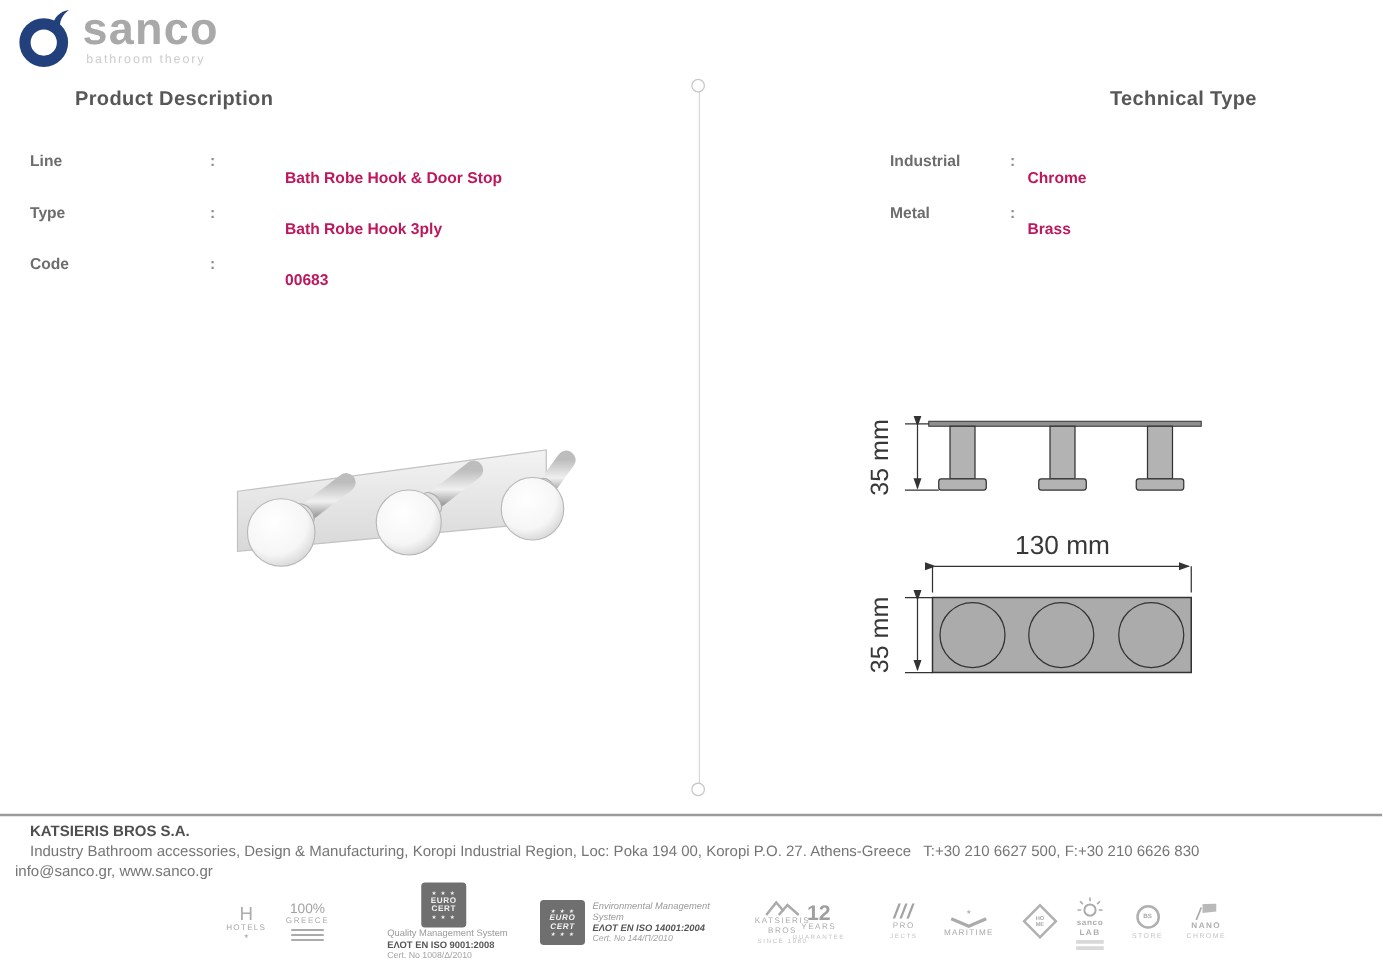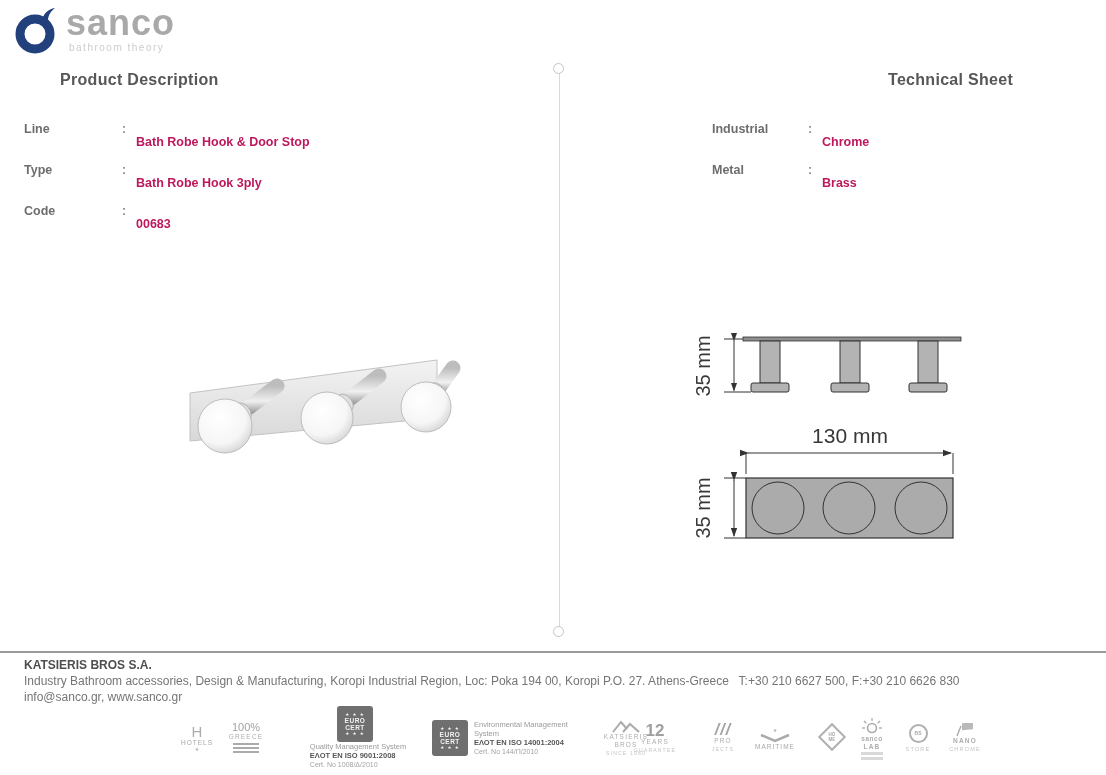--- a/index.html
+++ b/index.html
@@ -15,51 +15,51 @@
   
   .heading{position:absolute;font-size:16px;font-weight:700;color:#575757;letter-spacing:.3px;}
   .heading-left{left:60px;top:71px;}
   .heading-right{left:888px;top:71px;}
 
   
   .fields{position:absolute;top:121px;}
   .fields-left{left:24px;}
   .fields-right{left:712px;}
   .field-row{display:flex;font-size:12.5px;font-weight:700;line-height:16px;margin-bottom:12px;}
-  .fields-left .field-row{margin-bottom:12px;}
+  .fields-left .field-row{margin-bottom:12px;gap:46px;}
   .field-label{width:98px;color:#6d6d6d;}
   .fields-right .field-label{width:96px;}
   .field-sep{width:14px;color:#8e8e8e;}
   .field-value{color:#be185d;margin-top:13px;}
 
   
   .divider-v{position:absolute;left:559px;top:69px;width:1px;height:562px;background:#d9d9d9;}
   .divider-dot{position:absolute;left:553px;width:11px;height:11px;border:1.5px solid #c6c6c6;
                border-radius:50%;background:#ffffff;box-sizing:border-box;}
   .dot-top{top:63px;}
   .dot-bottom{top:626px;}
 
   
   .photo-wrap{position:absolute;left:165px;top:352px;}
   .tech-wrap{position:absolute;left:688px;top:313px;}
 
   
   .footer-rule{position:absolute;left:0;top:651px;width:1106px;height:2px;background:#9b9b9b;}
   .footer-company{position:absolute;left:24px;top:658px;font-size:12px;font-weight:700;color:#4f4f4f;}
   .footer-address{position:absolute;left:24px;top:674px;font-size:12px;color:#757575;white-space:pre-wrap;}
-  .footer-contact{position:absolute;left:24px;top:690px;font-size:12px;color:#757575;}
+  .footer-contact{position:absolute;left:12px;top:690px;font-size:12px;color:#757575;}
 
   
   .badges{position:absolute;left:168px;top:706px;width:860px;height:64px;color:#a8a8a8;}
   .badge{position:absolute;top:0;height:64px;display:flex;flex-direction:column;align-items:center;
          justify-content:center;text-align:center;}
   .b-hotels{left:7px;width:44px;}
   .b-greece{left:54px;width:48px;}
   .b-cert1{left:112px;width:150px;flex-direction:column;justify-content:flex-start;text-align:left;}
-  .b-cert2{left:264px;width:160px;flex-direction:row;justify-content:flex-start;text-align:left;}
+  .b-cert2{left:264px;width:160px;flex-direction:row;justify-content:flex-start;text-align:left;font-style:italic;}
   .b-katsieris{left:430px;width:56px;}
   .b-years{left:466px;width:42px;}
   .b-projects{left:534px;width:42px;}
   .b-maritime{left:580px;width:54px;}
   .b-home{left:644px;width:40px;}
   .b-lab{left:682px;width:44px;}
   .b-store{left:730px;width:40px;}
   .b-nano{left:772px;width:50px;}
 
   .bi-h{font-size:15px;font-weight:400;line-height:15px;color:#adadad;}
@@ -97,21 +97,21 @@
       <circle cx="23" cy="32" r="15" fill="none" stroke="#22407c" stroke-width="9"></circle>
       <path d="M30,19 C31,12 36,7 43,6 C38,10 36,14 36,19 C34,17 32,17.5 30,19 Z" fill="#22407c"></path>
     </svg>
     <div class="logo-text">
       <div class="logo-name">sanco</div>
       <div class="logo-tagline">bathroom theory</div>
     </div>
   </div>
 
   <div class="heading heading-left">Product Description</div>
-  <div class="heading heading-right">Technical Sheet</div>
+  <div class="heading heading-right">Technical Type</div>
 
   <div class="fields fields-left">
     <div class="field-row">
       <span class="field-label">Line</span>
       <span class="field-sep">:</span>
       <span class="field-value">Bath Robe Hook &amp; Door Stop</span>
     </div>
     <div class="field-row">
       <span class="field-label">Type</span>
       <span class="field-sep">:</span>

